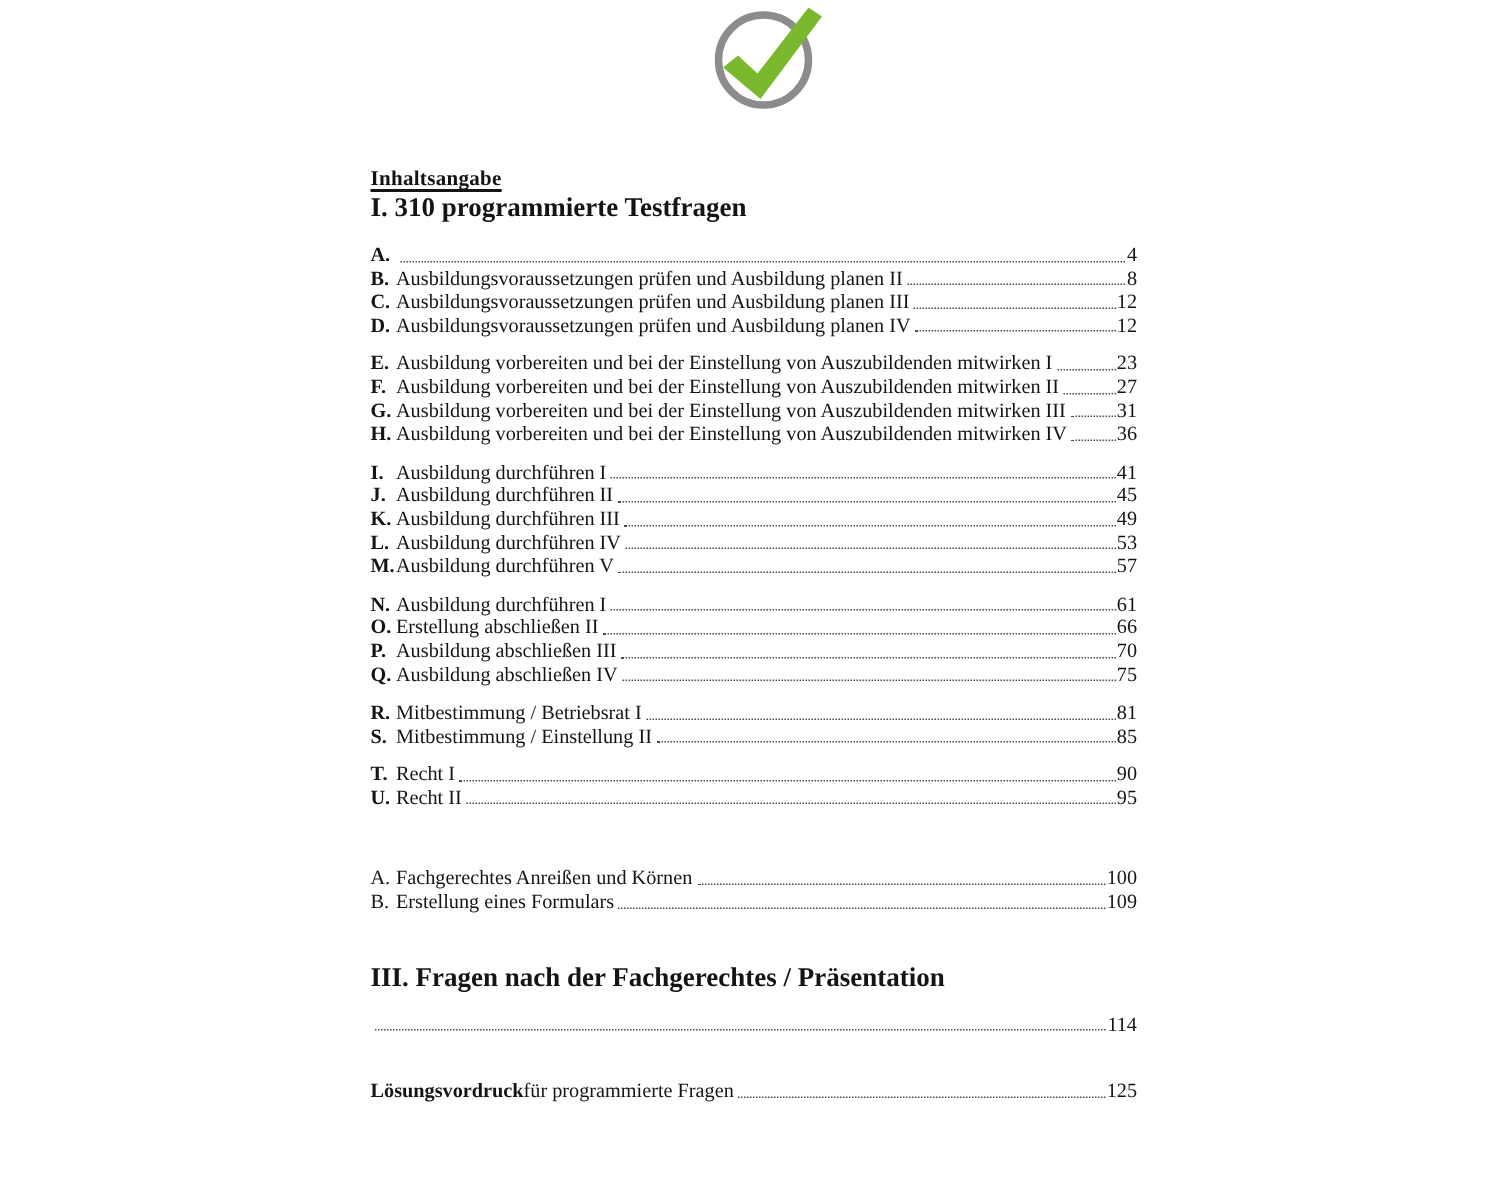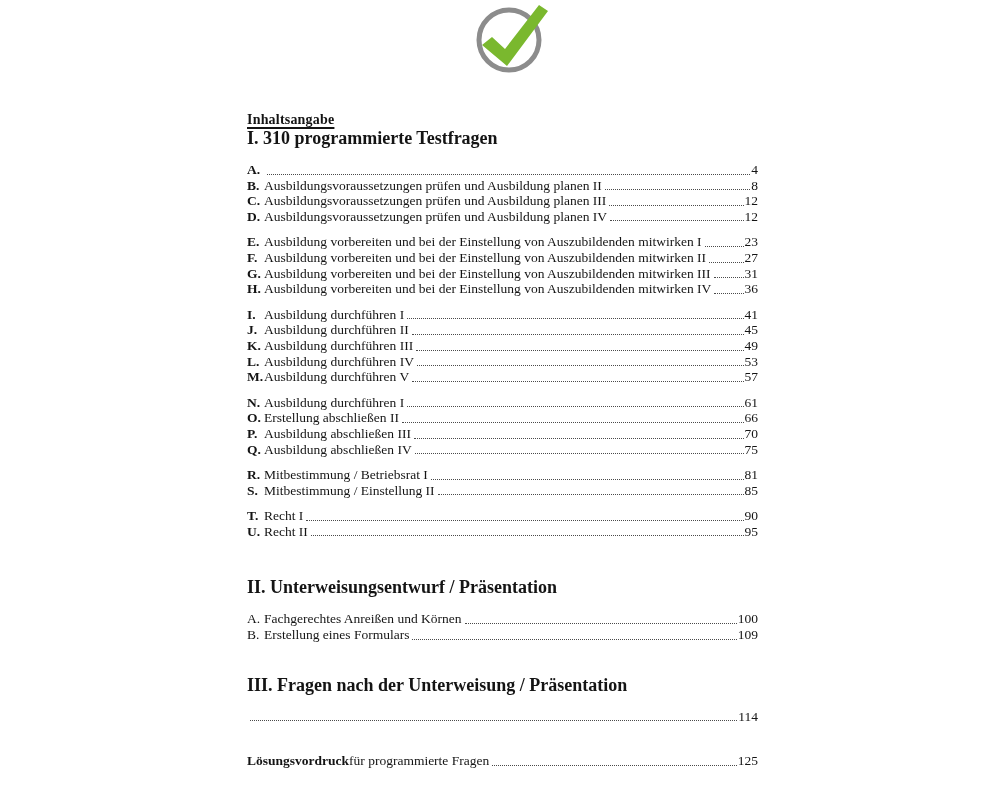--- a/index.html
+++ b/index.html
@@ -227,38 +227,37 @@
             </div>
             <div class="row">
               <span class="label bold">U.</span>
               <span class="text">Recht II</span>
               <span class="leader"></span>
               <span class="pagenum">95</span>
             </div>
           </div>
         </section>
         <section class="section">
-          <h2 class="section-heading">II. Unterweisungsentwurf / Präsentation</h2>
           <div class="group">
             <div class="row">
               <span class="label">A.</span>
               <span class="text">Fachgerechtes Anreißen und Körnen</span>
               <span class="leader"></span>
               <span class="pagenum">100</span>
             </div>
             <div class="row">
               <span class="label">B.</span>
               <span class="text">Erstellung eines Formulars</span>
               <span class="leader"></span>
               <span class="pagenum">109</span>
             </div>
           </div>
         </section>
         <section class="section">
-          <h2 class="section-heading">III. Fragen nach der Unterweisung / Präsentation</h2>
+          <h2 class="section-heading">III. Fragen nach der Fachgerechtes / Präsentation</h2>
           <div class="group">
             <div class="row">
               <span class="leader"></span>
               <span class="pagenum">114</span>
             </div>
           </div>
         </section>
         <section class="section">
           <div class="group">
             <div class="row">

